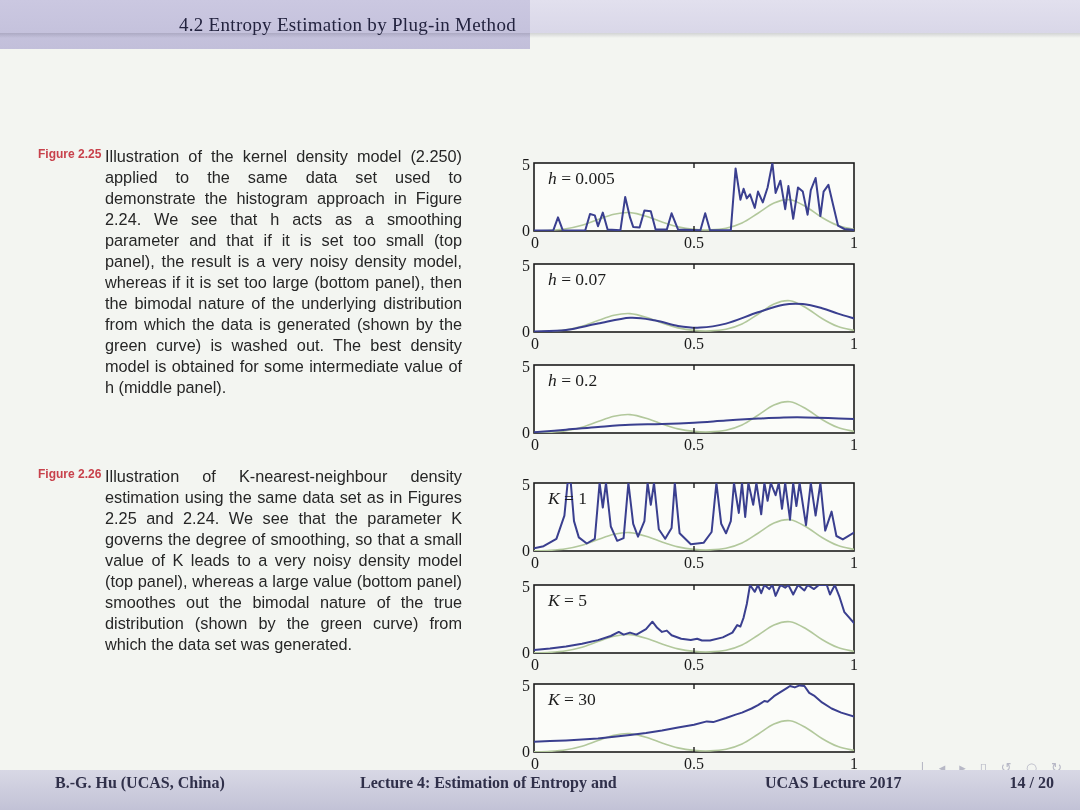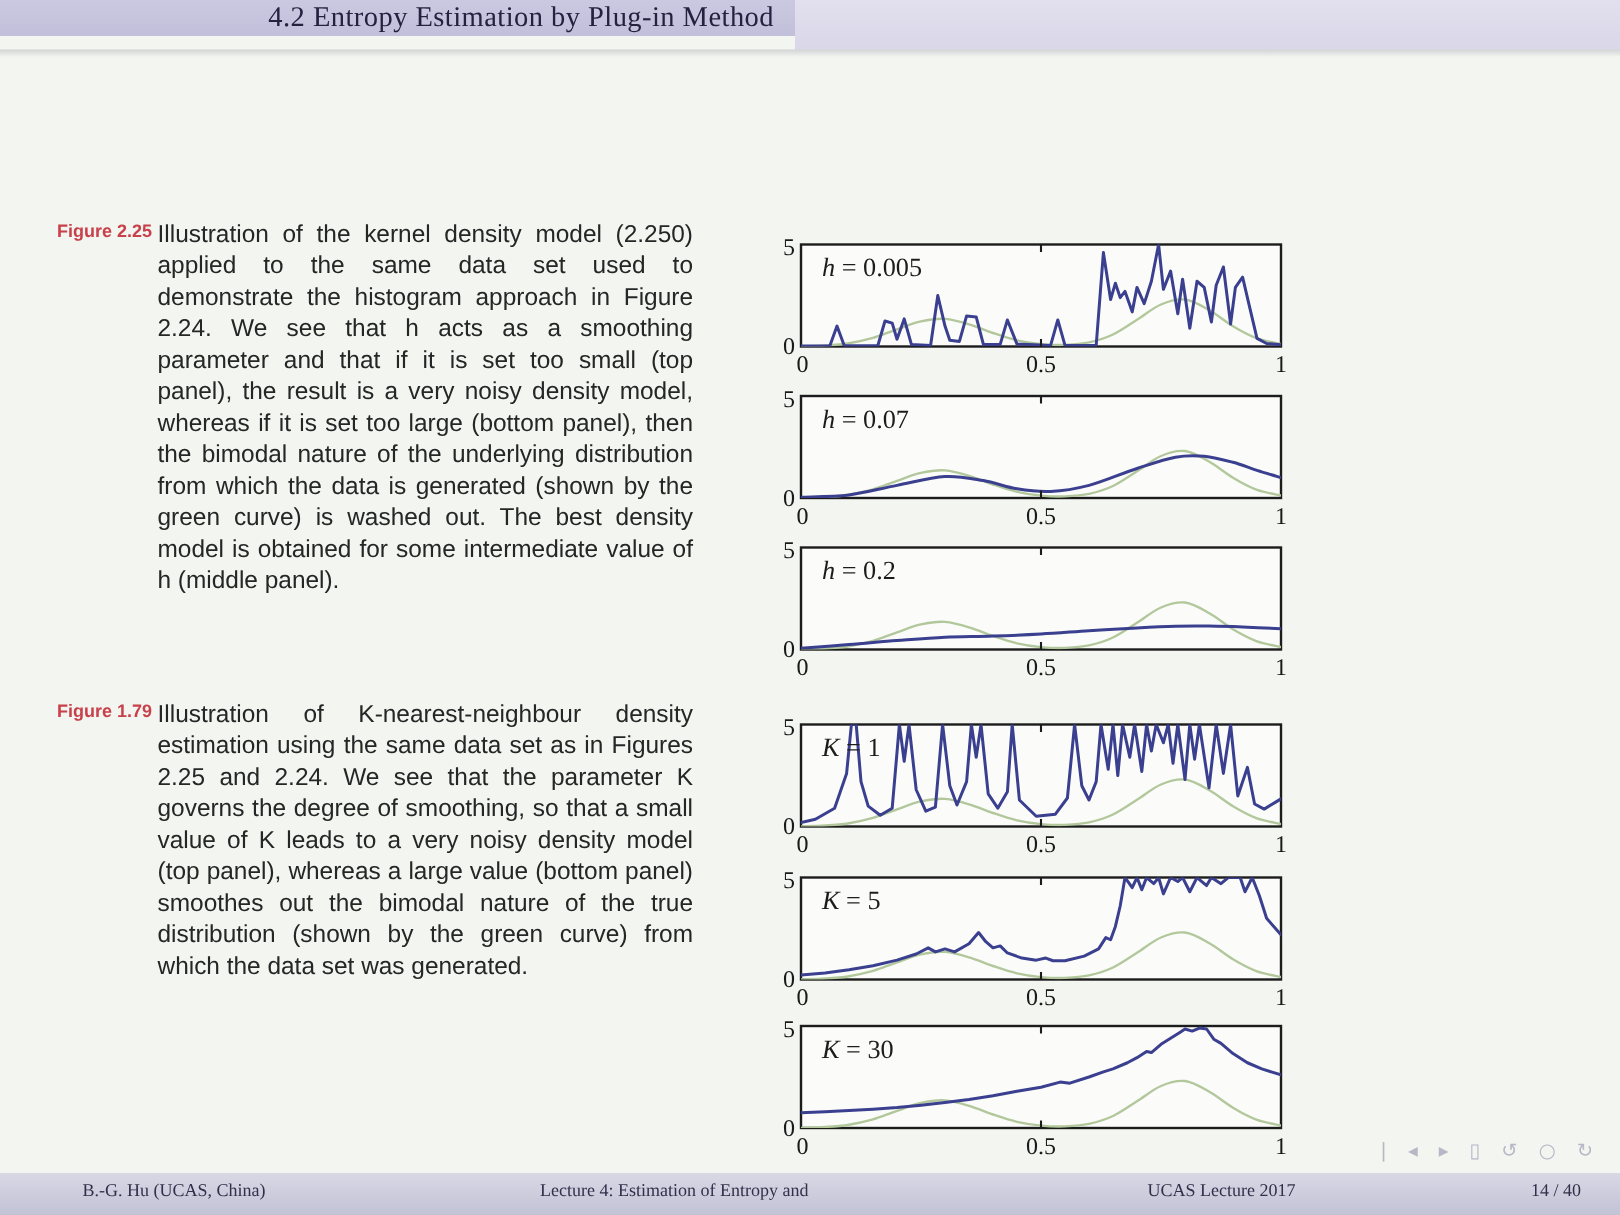--- a/index.html
+++ b/index.html
@@ -5,21 +5,21 @@
   * { margin:0; padding:0; box-sizing:border-box; }
   html,body { background:#888; }
   .slide {
     position:relative; width:1080px; height:810px; margin:0 auto;
     background:#f3f5f1; overflow:hidden;
     font-family:"Liberation Serif", serif;
   }
   
   .topbar { position:absolute; top:0; left:0; width:1080px; height:33px; }
   .topbar-left {
-    position:absolute; left:0; top:0; width:530px; height:24px;
+    position:absolute; left:0; top:0; width:530px; height:49px;
     background:linear-gradient(#cbc8e1,#c2bfda);
     display:flex; align-items:center; justify-content:flex-end;
     padding-right:14px;
   }
   .topbar-right {
     position:absolute; left:530px; top:0; width:550px; height:33px;
     background:linear-gradient(#e2e0ee,#d9d7e8);
   }
   .topbar-title { font-size:19px; color:#23233f; letter-spacing:0.3px; }
   .topbar-shadow { position:absolute; top:33px; left:0; width:1080px; height:5px;
@@ -45,23 +45,23 @@
     font-size:16.3px; line-height:21px; color:#262626;
     text-align:justify;
   }
 
   
   .plot { position:absolute; left:518px; width:368px; height:100px; }
   .plot svg { display:block; }
 
   
   .footer {
-    position:absolute; left:0; bottom:0; width:1080px; height:28px;
+    position:absolute; left:0; bottom:0; width:1080px; height:40px;
     background:linear-gradient(#d8d8e5,#c2c2d6);
-    font-size:12px; color:#30304a;
+    font-size:16px; color:#30304a;font-weight:bold;
   }
   .footer span { position:absolute; top:4px; white-space:nowrap; }
   .f-author  { left:55px; }
   .f-lecture { left:360px; }
   .f-venue   { left:765px; }
   .f-page    { right:26px; }
 
   
   .navbar {
     position:absolute; right:18px; bottom:33px; height:20px;
@@ -84,21 +84,21 @@
   </div>
   <div class="topbar-shadow"></div>
 
 
   <div class="figblock f1">
     <div class="figlabel">Figure 2.25</div>
     <div class="figtext">Illustration of the kernel density model (2.250) applied to the same data set used to demonstrate the histogram approach in Figure 2.24.  We see that h acts as a smoothing parameter and that if it is set too small (top panel), the result is a very noisy density model, whereas if it is set too large (bottom panel), then the bimodal nature of the underlying distribution from which the data is generated (shown by the green curve) is washed out. The best density model is obtained for some intermediate value of h (middle panel).</div>
   </div>
 
   <div class="figblock f2">
-    <div class="figlabel">Figure 1.79</div>
+    <div class="figlabel">Figure 2.26</div>
     <div class="figtext">Illustration of K-nearest-neighbour density estimation using the same data set as in Figures 2.25 and 2.24.  We see that the parameter K governs the degree of smoothing, so that a small value of K leads to a very noisy density model (top panel), whereas a large value (bottom panel) smoothes out the bimodal nature of the true distribution (shown by the green curve) from which the data set was generated.</div>
   </div>
 
   <div class="plot" style="top:151px">
       <svg viewBox="0 0 368 100" width="368" height="100">
         <defs>
           <clipPath id="clip0">
             <rect x="16" y="12" width="320" height="68"></rect>
           </clipPath>
         </defs>
@@ -223,16 +223,16 @@
     <span class="nav-ico">▯</span>
     <span class="nav-ico">↺</span>
     <span class="nav-ico">○</span>
     <span class="nav-ico">↻</span>
   </div>
 
   <div class="footer">
     <span class="f-author">B.-G. Hu  (UCAS, China)</span>
     <span class="f-lecture">Lecture 4: Estimation of Entropy and</span>
     <span class="f-venue">UCAS Lecture 2017</span>
-    <span class="f-page">14 / 40</span>
+    <span class="f-page">14 / 20</span>
   </div>
 
 </div>
 
 </body></html>

